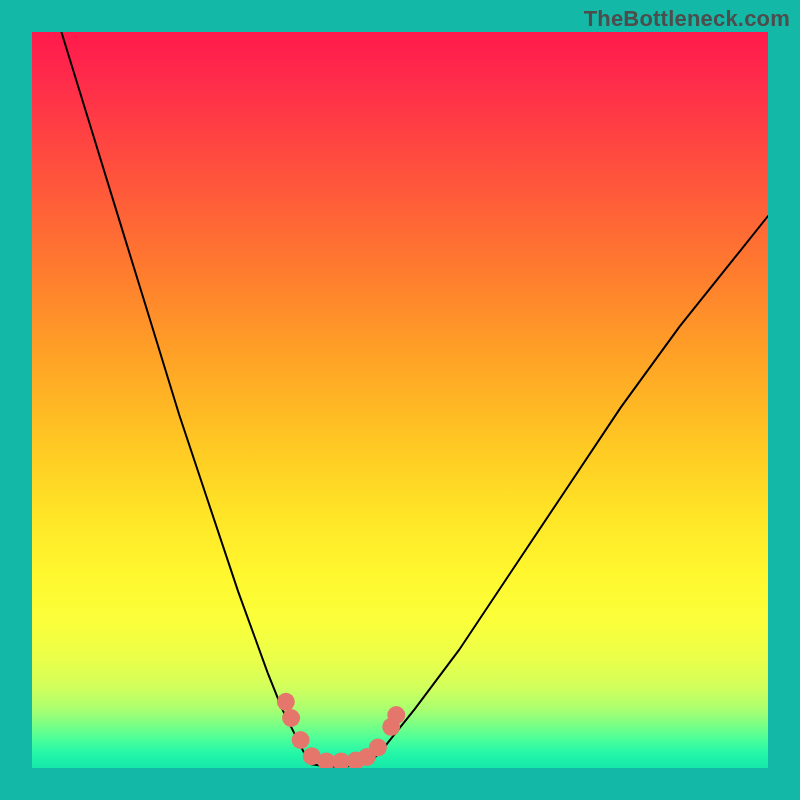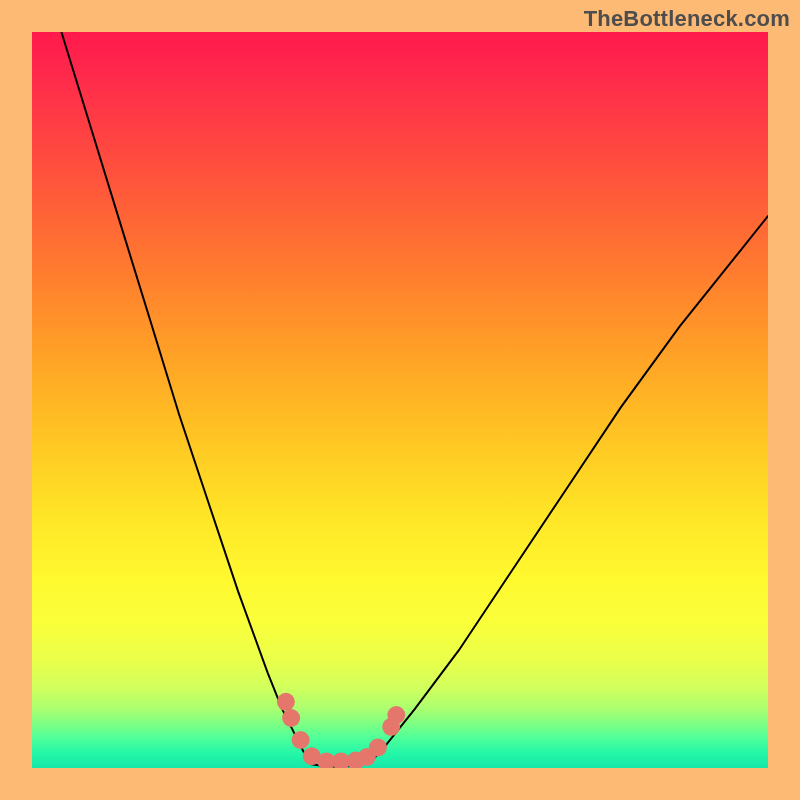--- a/index.html
+++ b/index.html
@@ -10,21 +10,21 @@
     background: #000;
     font-family: Arial, Helvetica, sans-serif;
     overflow: hidden;
   }
   .frame {
     position: absolute;
     left: 0;
     top: 0;
     width: 800px;
     height: 800px;
-    background: #fdba74;
+    background: #14b8a6;
   }
   .plot-area {
     position: absolute;
     left: 32px;
     top: 32px;
     width: 736px;
     height: 736px;
     overflow: hidden;
   }
   .gradient-bg {

